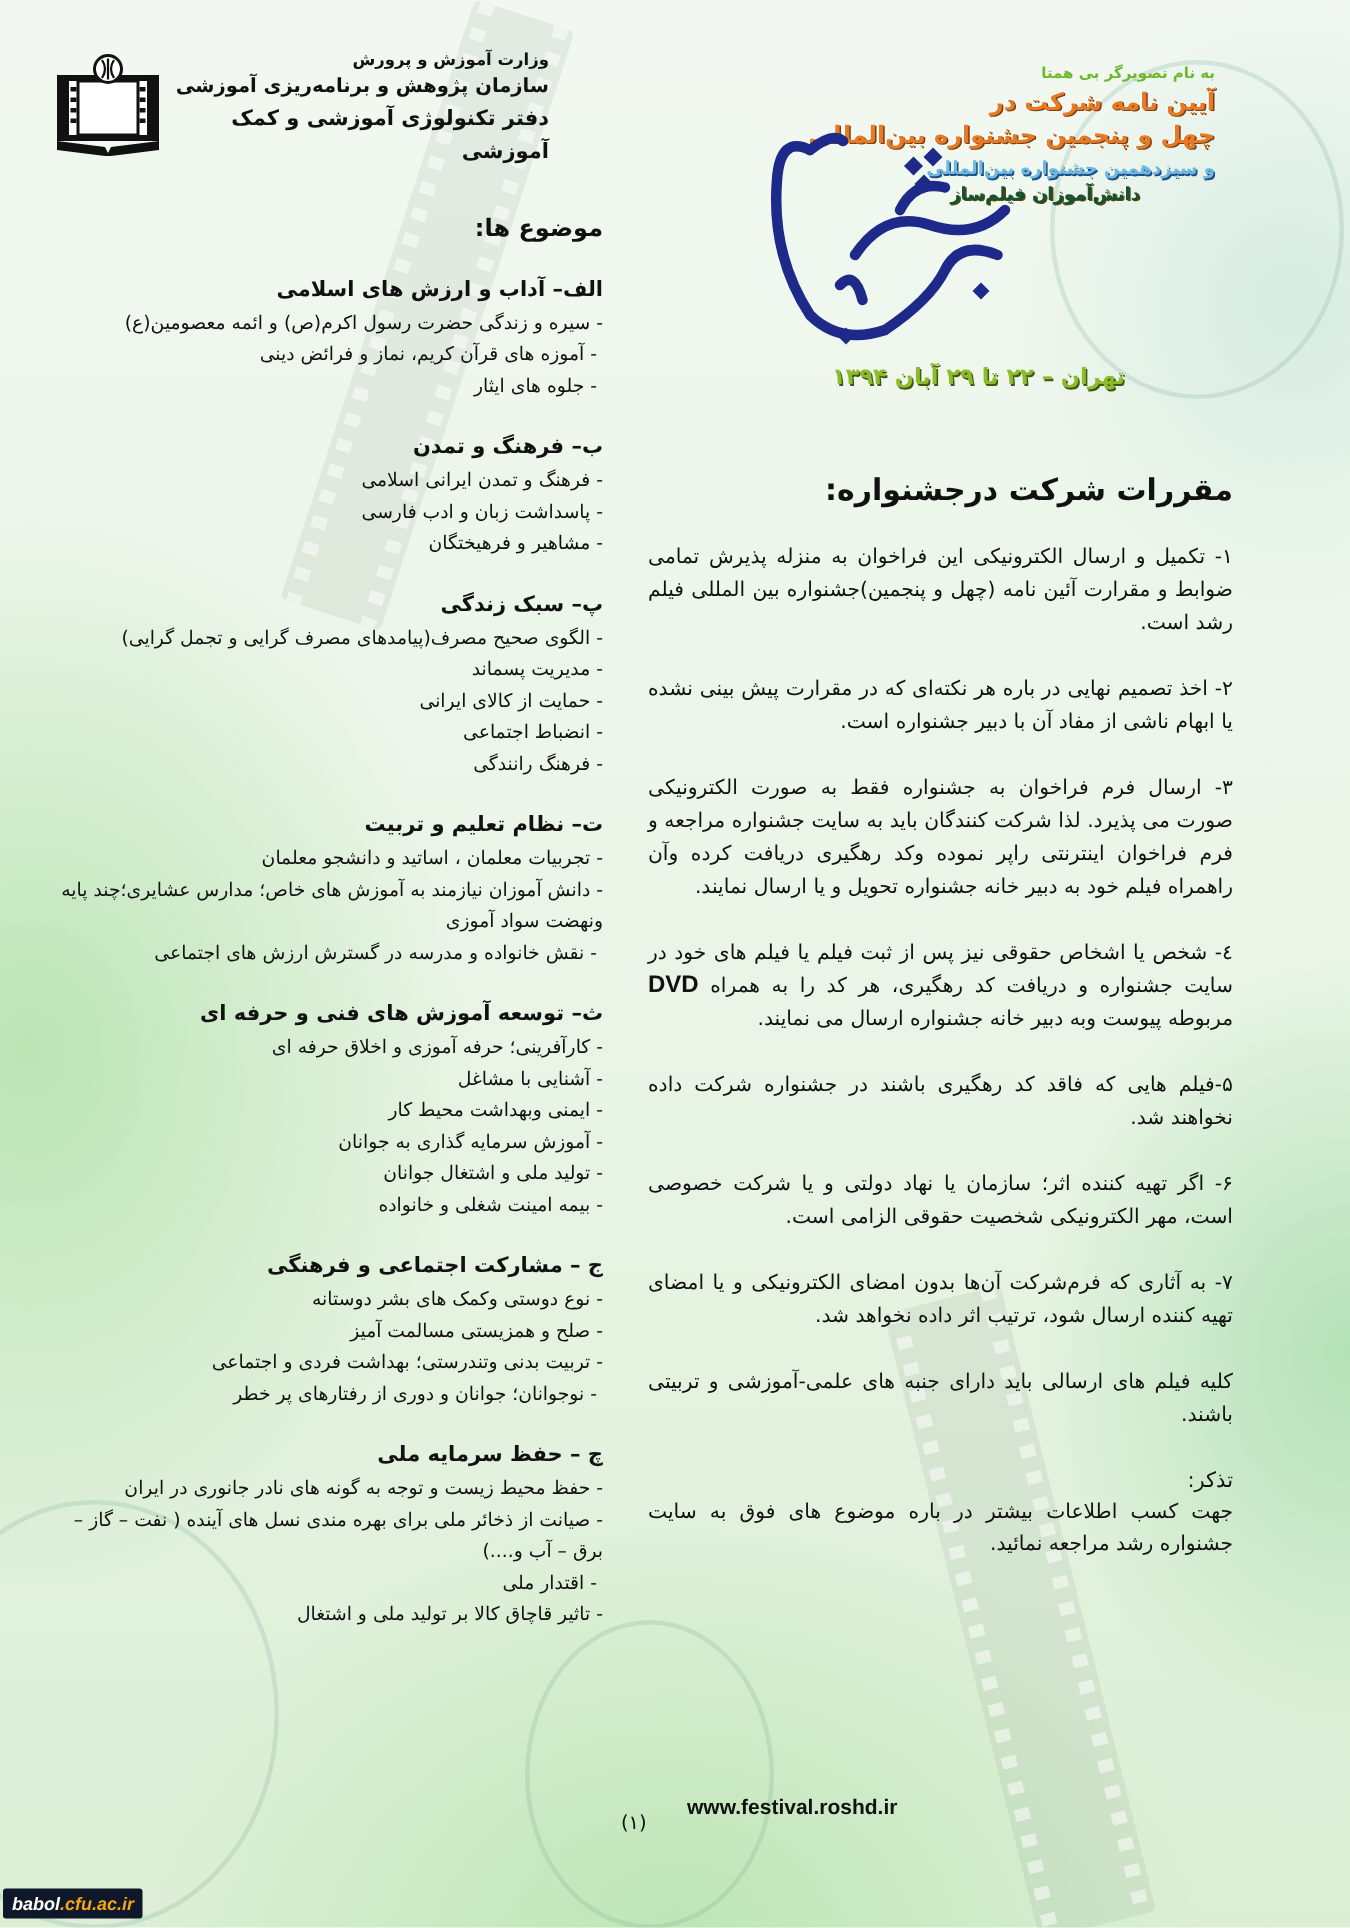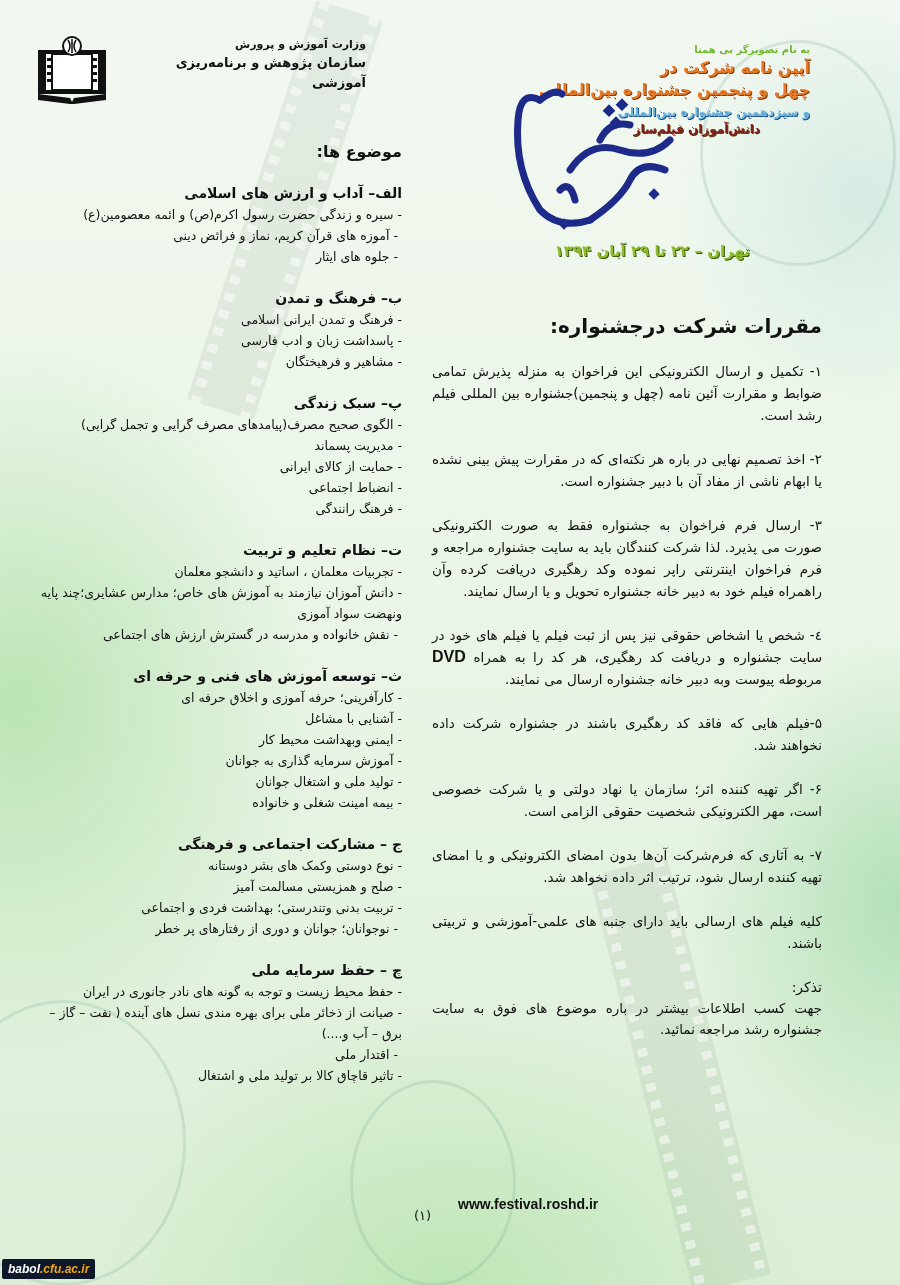--- a/index.html
+++ b/index.html
@@ -25,42 +25,42 @@
     }
     .filmstrip::before { left: 4px; }
     .filmstrip::after { right: 4px; }
     .swirl {
       position: absolute; border: 3px solid rgba(120,170,150,0.22); border-radius: 50%;
     }
 
     
     .org {
       position: absolute; left: 36px; top: 36px; width: 330px; height: 70px;
-      display: flex; flex-direction: row; gap: 14px;
+      display: flex; flex-direction: row; align-items: center; gap: 4px;
     }
     .org-logo { width: 72px; height: 70px; flex: none; }
     .org-text { direction: rtl; text-align: right; flex: 1; }
     .org-line1 { font-size: 11px; font-weight: bold; line-height: 17px; }
     .org-line2 { font-size: 13px; font-weight: bold; line-height: 20px; }
     .org-line3 { font-size: 14px; font-weight: bold; line-height: 22px; }
 
     
     .fest {
       position: absolute; left: 500px; top: 40px; width: 310px; height: 230px;
       direction: rtl;
     }
     .fest-bismillah { position: absolute; right: 0; top: 4px; font-size: 10px; font-weight: bold; color: #6fb82c; }
     .fest-title1, .fest-title2 {
       position: absolute; right: 0; font-weight: bold; color: #e77a25;
       text-shadow: 1px 1px 0 #7a3d12, -1px 0 0 #fff;
     }
     .fest-title1 { top: 18px; font-size: 16px; }
     .fest-title2 { top: 40px; font-size: 16px; }
     .fest-sub1 { position: absolute; right: 0; top: 65px; font-size: 12px; font-weight: bold; color: #6fb9e0; text-shadow: 1px 1px 0 #1d4f87; }
-    .fest-sub2 { position: absolute; right: 50px; top: 82px; font-size: 12px; font-weight: bold; color: #7f1d1d; text-shadow: 1px 1px 0 #594410; }
+    .fest-sub2 { position: absolute; right: 50px; top: 82px; font-size: 12px; font-weight: bold; color: #14532d; text-shadow: 1px 1px 0 #594410; }
     .fest-logo { position: absolute; left: 0; top: 40px; width: 200px; height: 160px; }
     .fest-date { position: absolute; right: 60px; top: 202px; font-size: 15px; font-weight: bold; color: #8dbb2b; text-shadow: 1px 1px 0 #3b5a0d; }
 
     
     .topics {
       position: absolute; left: 40px; top: 140px; width: 362px;
       direction: rtl; text-align: right;
     }
     .topics-title { font-size: 16px; font-weight: bold; margin: 0 0 18px 0; line-height: 24px; }
     .topic { margin-bottom: 20px; }
@@ -119,20 +119,21 @@
       <rect x="57" y="36" width="4" height="3"></rect>
         <rect x="57" y="43" width="4" height="3"></rect>
     </g>
     <path d="M2 58 L34 62 L36 66 L38 62 L70 58 L70 64 L38 68 L34 68 L2 64 Z" fill="#111"></path>
     <circle cx="36" cy="10" r="9" fill="#fff" stroke="#111" stroke-width="2"></circle>
     <path d="M32 4 Q36 10 32 16 M40 4 Q36 10 40 16 M36 3 L36 17" stroke="#111" stroke-width="1.5" fill="none"></path>
   </svg>
   <div class="org-text">
     <div class="org-line1">وزارت آموزش و پرورش</div>
     <div class="org-line2">سازمان پژوهش و برنامه‌ریزی آموزشی</div>
+    <div class="org-line3">دفتر تکنولوژی آموزشی و کمک آموزشی</div>
   </div>
 </div>
 
 <div class="fest">
   <div class="fest-bismillah">به نام تصویرگر بی همتا</div>
   <div class="fest-title1">آیین نامه شرکت در</div>
   <div class="fest-title2">چهل و پنجمین جشنواره بین‌المللی</div>
   <div class="fest-sub1">و سیزدهمین جشنواره بین‌المللی</div>
   <div class="fest-sub2">دانش‌آموزان فیلم‌ساز</div>
   <svg class="fest-logo" viewBox="0 0 200 160">

